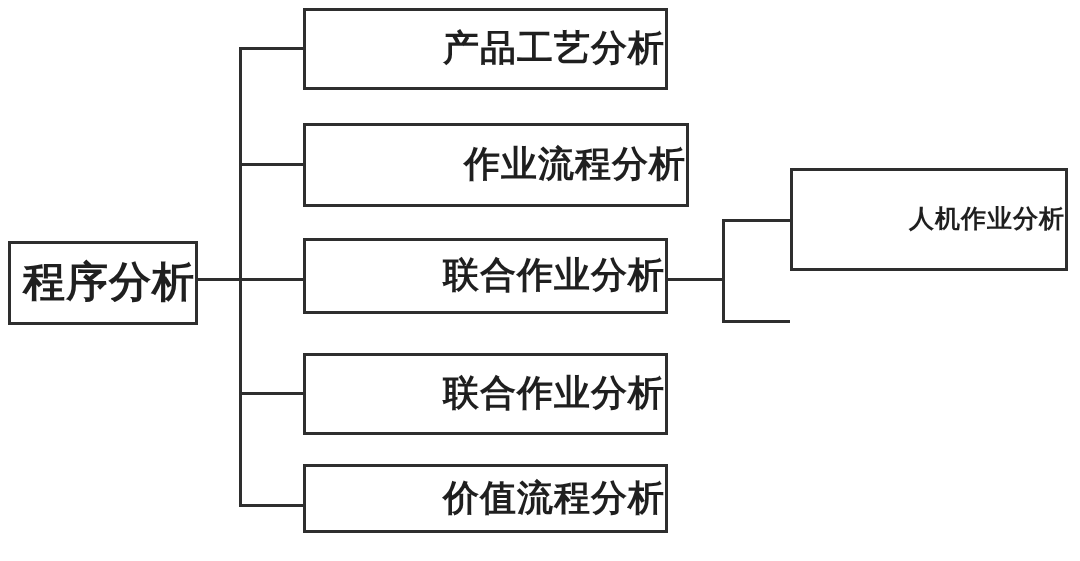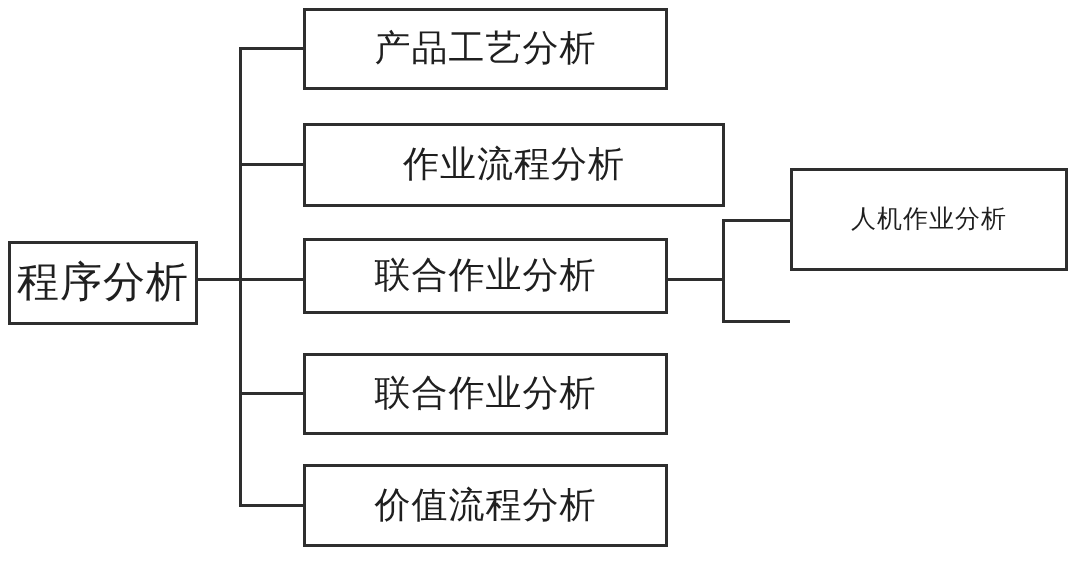--- a/index.html
+++ b/index.html
@@ -20,42 +20,43 @@
     font-family: "Liberation Serif", "DejaVu Serif", serif;
     overflow: hidden;
   }
   .node {
     position: absolute;
     box-sizing: border-box;
     border: 3px solid var(--line);
     background: var(--bg);
     display: flex;
     align-items: center;
-    justify-content: center;
+    justify-content: flex-end;
     color: var(--text);
     font-size: 36px;
     letter-spacing: 1px;
     line-height: 1;
+    font-weight: bold;
   }
   .node .node-label {
     white-space: nowrap;
     padding-bottom: 2px;
   }
   .conn {
     position: absolute;
     background: var(--line);
   }
 
   
   #node-root { left: 8px;   top: 241px; width: 190px; height: 84px; font-size: 42px; }
   #node-b1   { left: 303px; top: 8px;   width: 365px; height: 82px; }
-  #node-b2   { left: 303px; top: 123px; width: 422px; height: 84px; }
+  #node-b2   { left: 303px; top: 123px; width: 386px; height: 84px; }
   #node-b3   { left: 303px; top: 238px; width: 365px; height: 76px; }
   #node-b4   { left: 303px; top: 353px; width: 365px; height: 82px; }
-  #node-b5   { left: 303px; top: 464px; width: 365px; height: 83px; }
+  #node-b5   { left: 303px; top: 464px; width: 365px; height: 69px; }
   #node-r1   { left: 790px; top: 168px; width: 278px; height: 103px; font-size: 25px; }
   #node-r2   { left: 790px; top: 281px; width: 278px; height: 80px; font-size: 35px; }
 
   
   #conn-left-trunk        { left: 239px; top: 47px;  width: 3px;   height: 460px; }
   #conn-branch-product    { left: 241px; top: 47px;  width: 62px;  height: 3px; }
   #conn-branch-operation  { left: 241px; top: 163px; width: 62px;  height: 3px; }
   #conn-root-and-joint    { left: 198px; top: 278px; width: 105px; height: 3px; }
   #conn-branch-business   { left: 241px; top: 392px; width: 62px;  height: 3px; }
   #conn-branch-value      { left: 241px; top: 504px; width: 62px;  height: 3px; }

